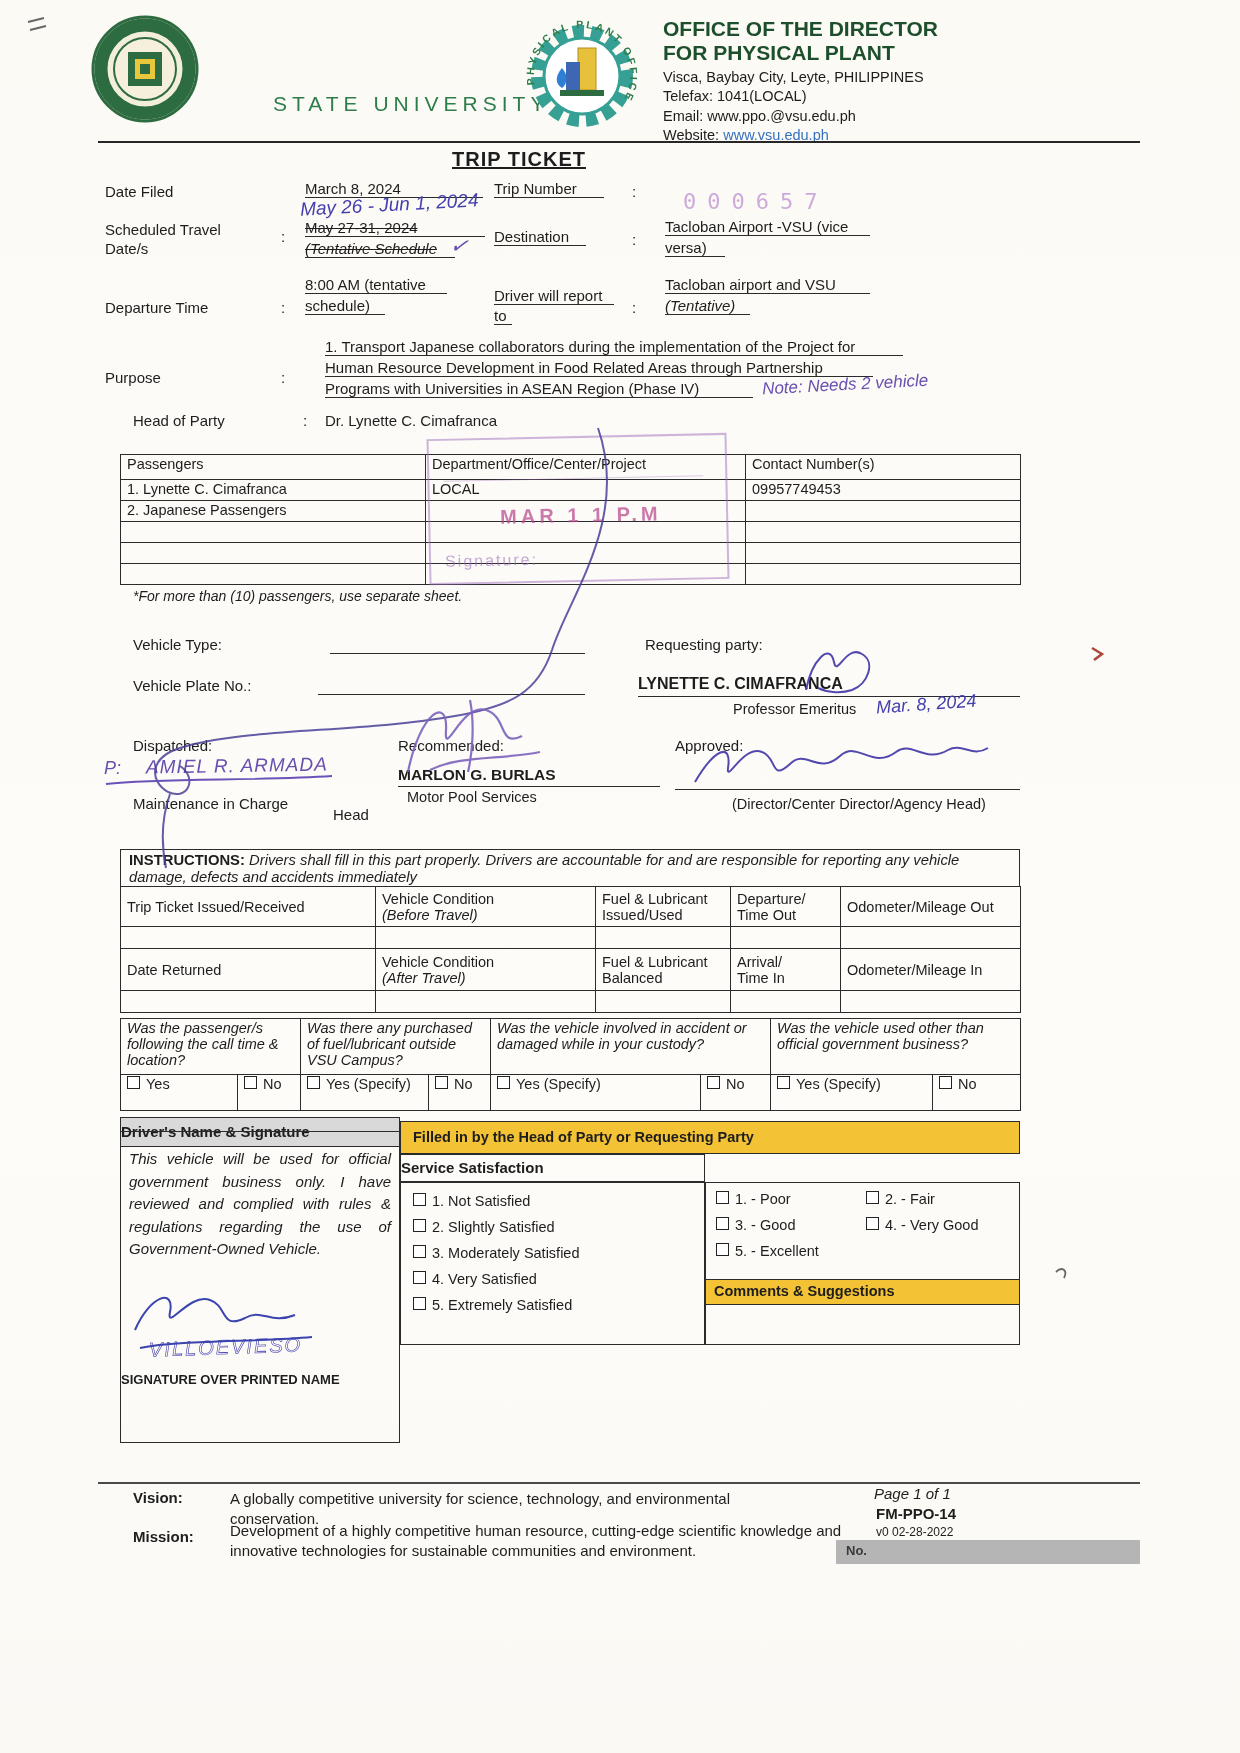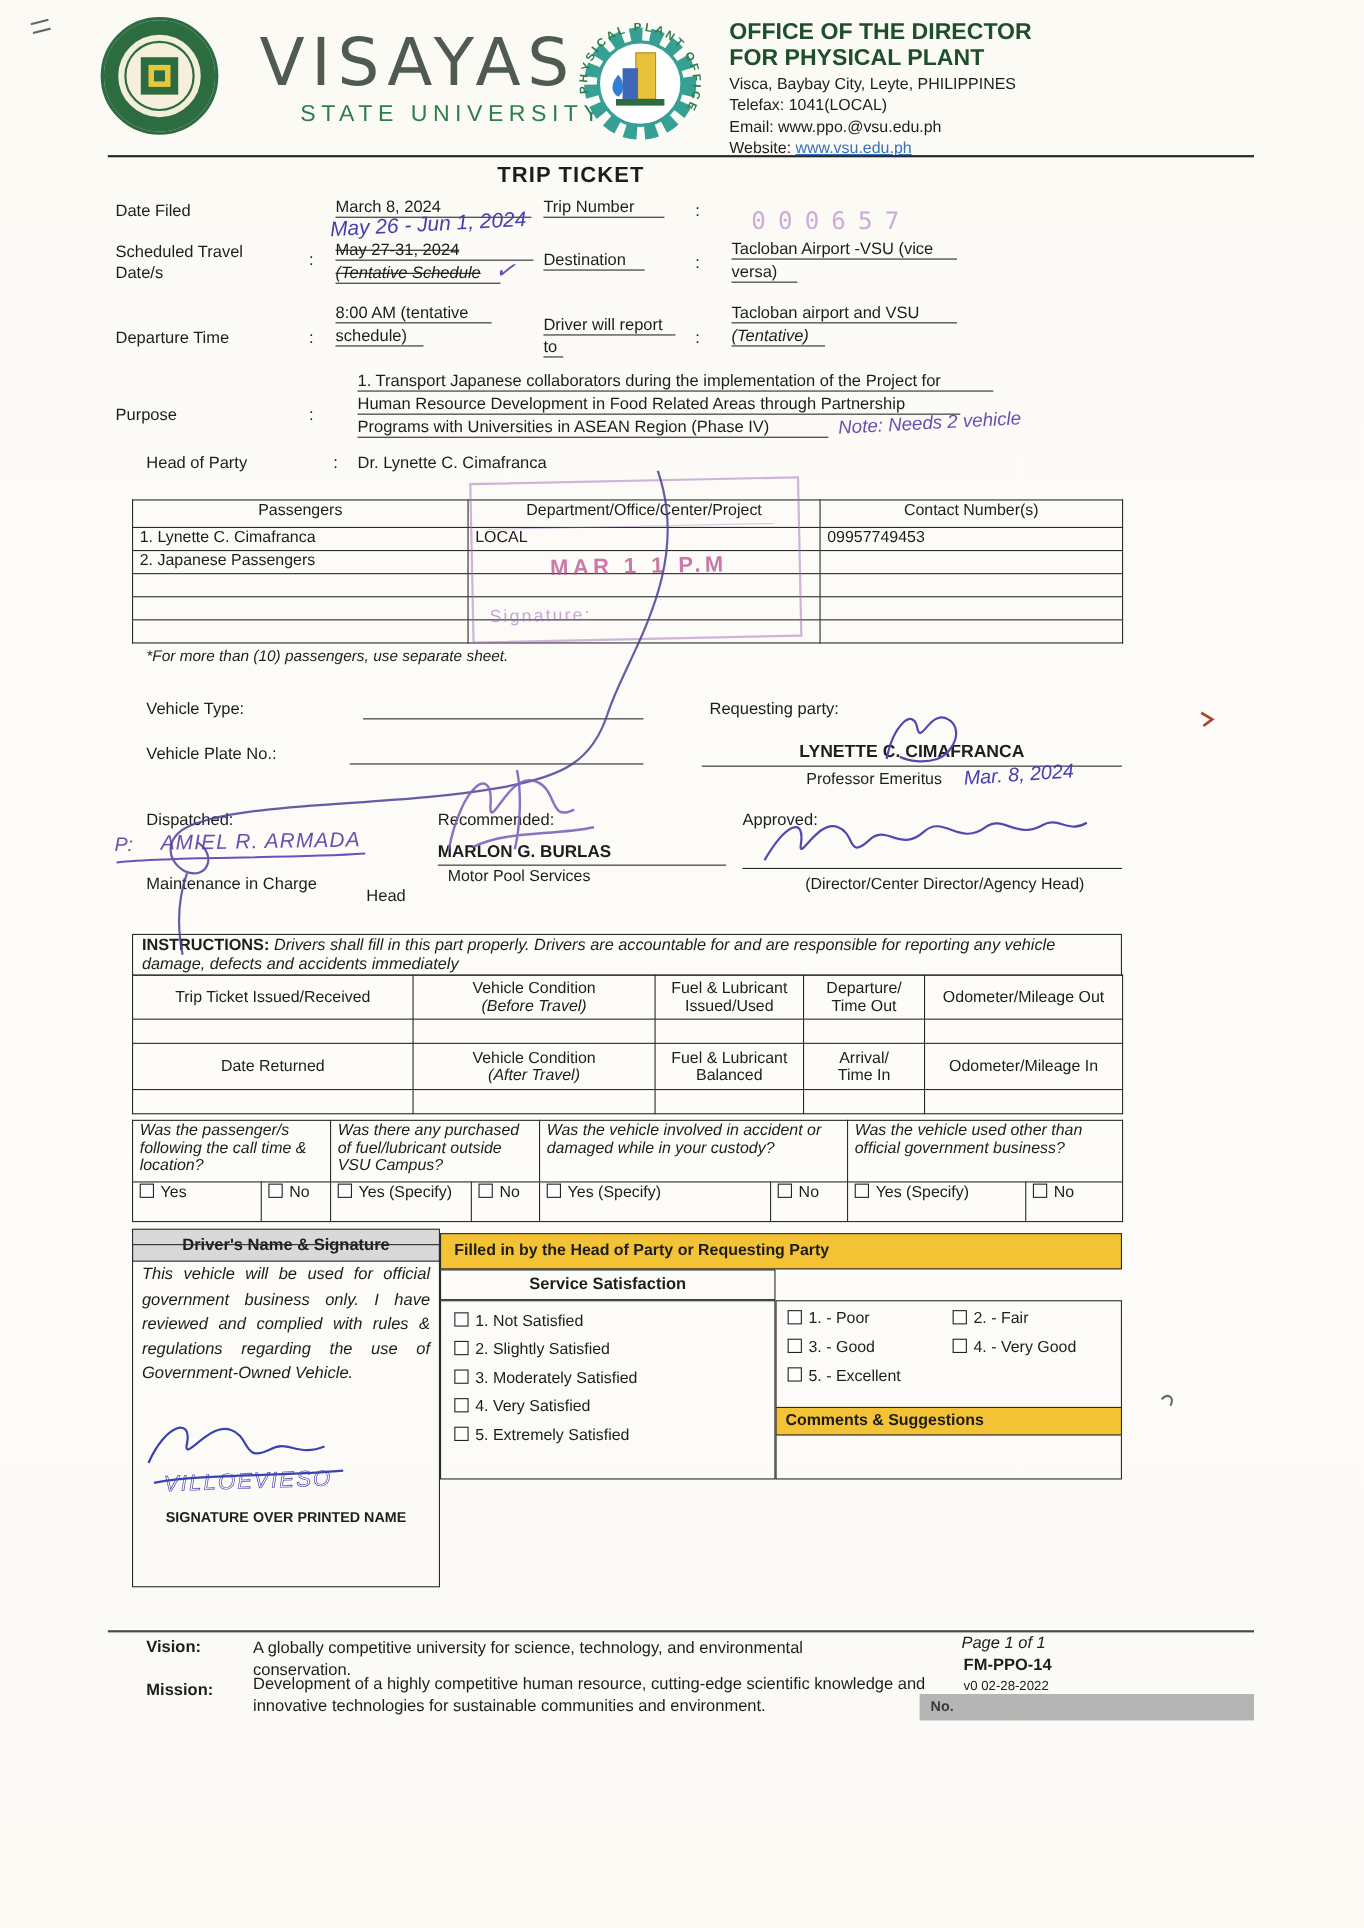--- a/index.html
+++ b/index.html
@@ -3,21 +3,21 @@
 <meta charset="utf-8">
 <style>
   *{margin:0;padding:0;box-sizing:border-box}
   html,body{background:#9a9a9a}
   .page{position:relative;width:1240px;height:1753px;margin:0 auto;
         background:linear-gradient(180deg,#fbfaf5 0%,#fdfcf9 60%,#faf9f4 100%);
         font-family:"Liberation Sans",sans-serif;color:#1d1d1d;overflow:hidden}
   .a{position:absolute}
   .b{font-weight:bold}
   .i{font-style:italic}
-  .c{text-align:center}
+  .c{text-align:left}
   .s{text-decoration:line-through}
   .u{border-bottom:1.3px solid #2b2b2b}
   .lbl{font-size:15px}
   .hw{color:#4540ae;font-style:italic}
   .hwp{color:#6a4fb0;font-style:italic}
   .tbl{border-collapse:collapse;table-layout:fixed}
   .tbl td{border:1.3px solid #2b2b2b;font-size:14.5px;padding:1px 6px;overflow:hidden;vertical-align:top}
   .hdr-green{color:#1e4f2c;font-weight:bold;font-size:21px;line-height:1.15}
   .cell{position:absolute;border:1.3px solid #2b2b2b}
   .cb{display:inline-block;width:13px;height:13px;border:1.6px solid #222;background:#fff;
@@ -34,21 +34,20 @@
     <svg width="110" height="110" viewBox="0 0 110 110">
       <circle cx="55" cy="55" r="52" fill="#f3eeda" stroke="#2d6b40" stroke-width="3"></circle>
       <circle cx="55" cy="55" r="44" fill="none" stroke="#2d6b40" stroke-width="13"></circle>
       <circle cx="55" cy="55" r="31" fill="#f5efdc" stroke="#2d6b40" stroke-width="2"></circle>
       <rect x="38" y="38" width="34" height="34" fill="#2d6b40"></rect>
       <rect x="45" y="45" width="20" height="20" fill="#e8c83a"></rect>
       <rect x="50" y="50" width="10" height="10" fill="#2d6b40"></rect>
     </svg>
   </div>
 
-  <div class="a" style="left:236px;top:22px;font-size:60px;letter-spacing:6px;color:#4f5a51;font-family:'DejaVu Sans',sans-serif">VISAYAS</div>
   <div class="a" style="left:273px;top:92px;font-size:21px;letter-spacing:5px;color:#2f7d4b">STATE UNIVERSITY</div>
 
   <div class="a" style="left:522px;top:16px">
     <svg width="120" height="120" viewBox="0 0 120 120">
       <defs>
           <path id="arc" d="M 60,108 A 48,48 0 1,1 60.01,108"></path>
         </defs>
       <circle cx="60" cy="60" r="44" fill="none" stroke="#35a093" stroke-width="14" stroke-dasharray="11 7"></circle>
       <circle cx="60" cy="60" r="38" fill="#ffffff" stroke="#35a093" stroke-width="3"></circle>
       <rect x="56" y="32" width="18" height="42" fill="#e8c13a" stroke="#b0901f" stroke-width="1"></rect>
@@ -69,21 +68,21 @@
       <div>Telefax: 1041(LOCAL)</div>
       <div>Email: www.ppo.@vsu.edu.ph</div>
       <div>
         <span>Website: </span><span style="color:#3671bd;text-decoration:underline">www.vsu.edu.ph</span>
       </div>
     </div>
   </div>
 
   <div class="a" style="left:98px;top:141px;width:1042px;height:2px;background:#262626"></div>
 
-  <div class="a b" style="left:452px;top:148px;font-size:20px;letter-spacing:1px;">TRIP TICKET</div>
+  <div class="a b" style="left:452px;top:148px;font-size:20px;letter-spacing:1px;text-decoration:underline">TRIP TICKET</div>
 
   <div class="a lbl" style="left:105px;top:183px">Date Filed</div>
   <div class="a lbl u" style="left:305px;top:180px;width:178px">March 8, 2024</div>
   <div class="a lbl u" style="left:494px;top:180px;width:110px">Trip Number</div>
   <div class="a lbl" style="left:632px;top:183px">:</div>
   <div class="a" style="left:683px;top:189px;font-family:'DejaVu Sans Mono',monospace;font-size:22px;letter-spacing:11px;color:#c9a2d8;opacity:.9">000657</div>
 
   <div class="a lbl" style="left:105px;top:221px">Scheduled Travel</div>
   <div class="a lbl" style="left:105px;top:240px">Date/s</div>
   <div class="a lbl" style="left:281px;top:228px">:</div>

